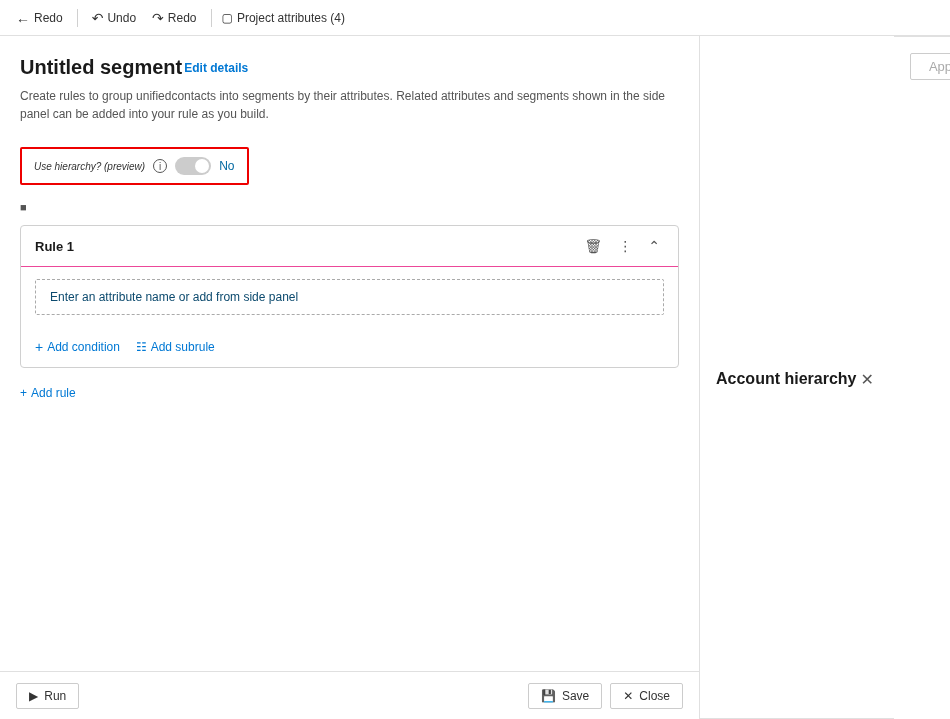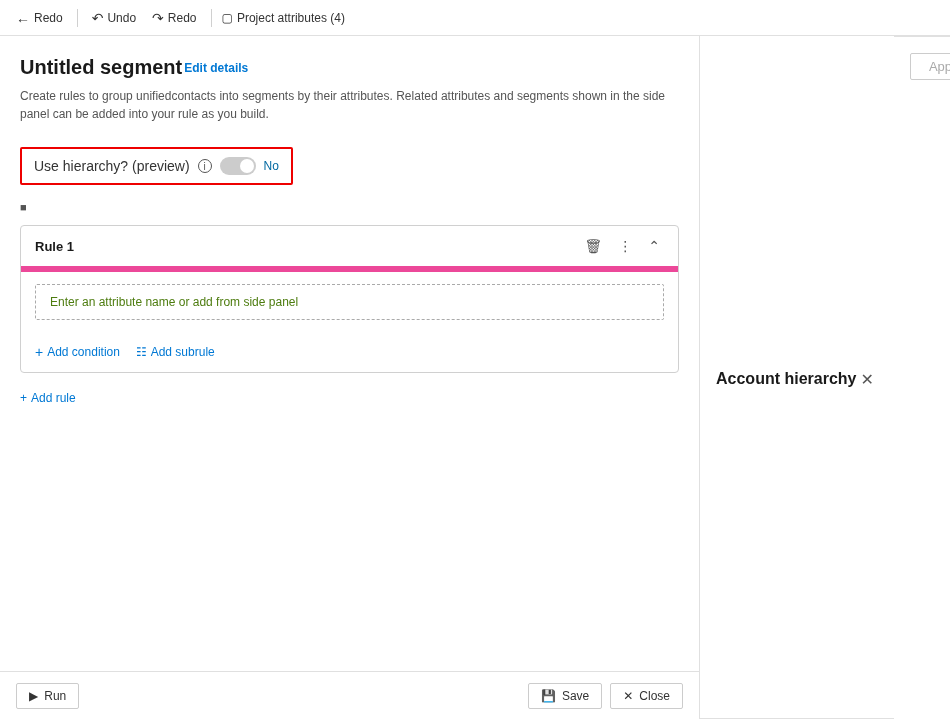--- a/index.html
+++ b/index.html
@@ -48,21 +48,21 @@
       font-size: 12px; color: #555; line-height: 1.5; margin-bottom: 24px;
     }
 
     
     .hierarchy-section {
       display: flex; align-items: center; gap: 8px;
       border: 2px solid #e00; padding: 8px 12px;
       margin-bottom: 16px; border-radius: 2px;
       width: fit-content;
     }
-    .hierarchy-label { font-size: 14px; color: #333; }
+    .hierarchy-label { font-size: 10px; color: #333; font-style: italic; }
     .info-icon {
       width: 14px; height: 14px; border-radius: 50%;
       border: 1.5px solid #555; display: inline-flex;
       align-items: center; justify-content: center;
       font-size: 10px; color: #555; cursor: pointer; flex-shrink: 0;
     }
     .toggle-switch {
       position: relative; width: 36px; height: 18px; cursor: pointer;
     }
     .toggle-track {
@@ -83,34 +83,34 @@
     }
     .conditions-icon { font-size: 11px; color: #555; }
 
     
     .rule-card {
       border: 1px solid #d0d0d0; border-radius: 4px;
       margin-bottom: 16px; background: #fff;
     }
     .rule-header {
       display: flex; align-items: center; justify-content: space-between;
-      padding: 10px 14px; border-bottom: 6px solid #ec4899;
+      padding: 10px 14px; border-bottom: 1px solid #ec4899;
     }
     .rule-title { font-size: 13px; font-weight: 600; color: #1a1a1a; }
     .rule-actions { display: flex; align-items: center; gap: 8px; }
     .rule-action-btn {
       background: none; border: none; cursor: pointer;
       color: #555; font-size: 14px; padding: 2px 4px;
     }
 
     .rule-body { padding: 12px 14px; }
 
     .attribute-input-area {
       border: 1px dashed #aaa; border-radius: 2px;
-      padding: 10px 14px; color: #4d7c0f; font-size: 12px;
+      padding: 10px 14px; color: #0c4a6e; font-size: 12px;
       margin-bottom: 12px;
     }
 
     .rule-footer {
       display: flex; align-items: center; gap: 16px;
       padding: 0 14px 12px 14px;
     }
     .add-btn {
       display: flex; align-items: center; gap: 4px;
       background: none; border: none; cursor: pointer;

